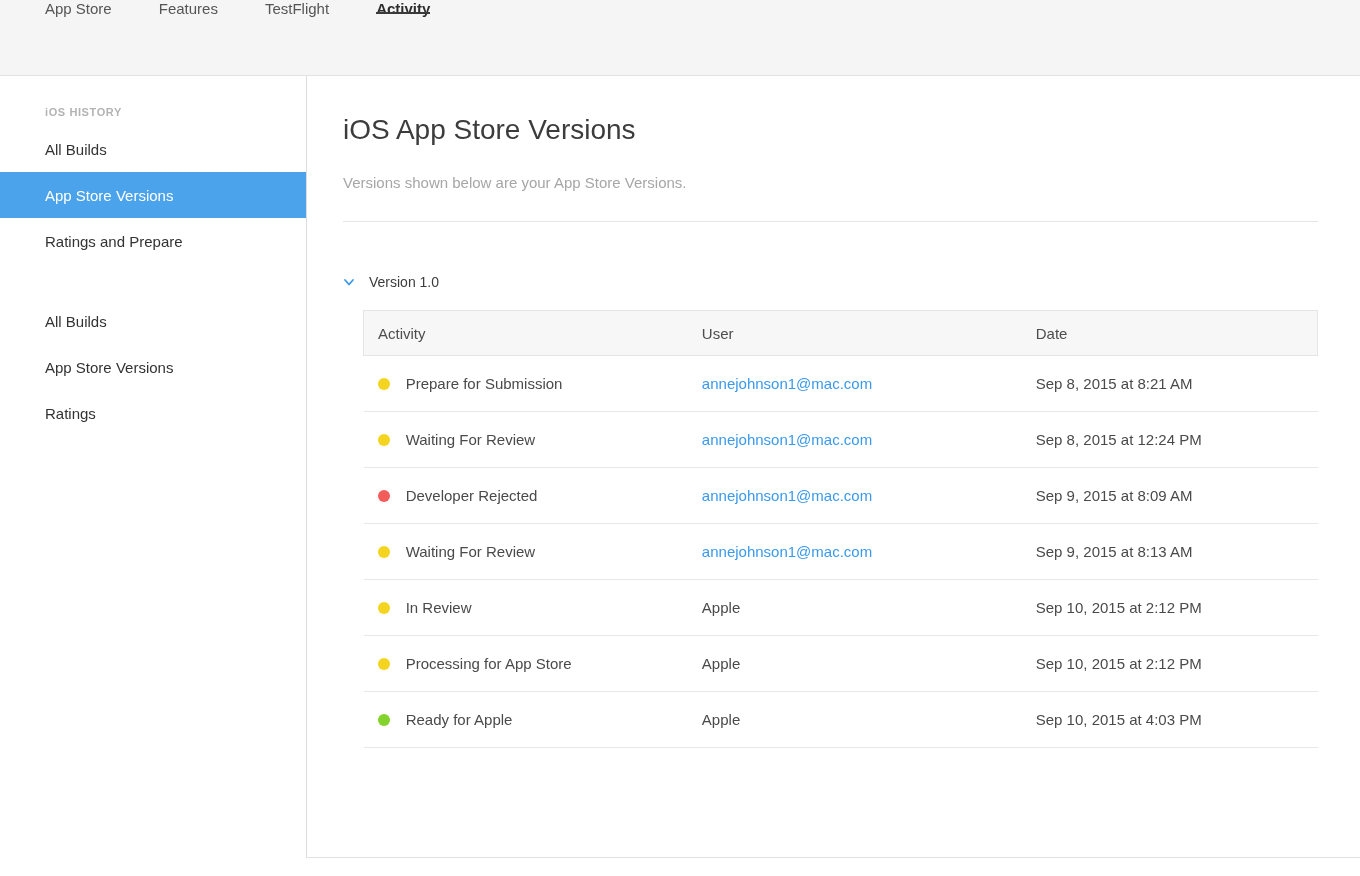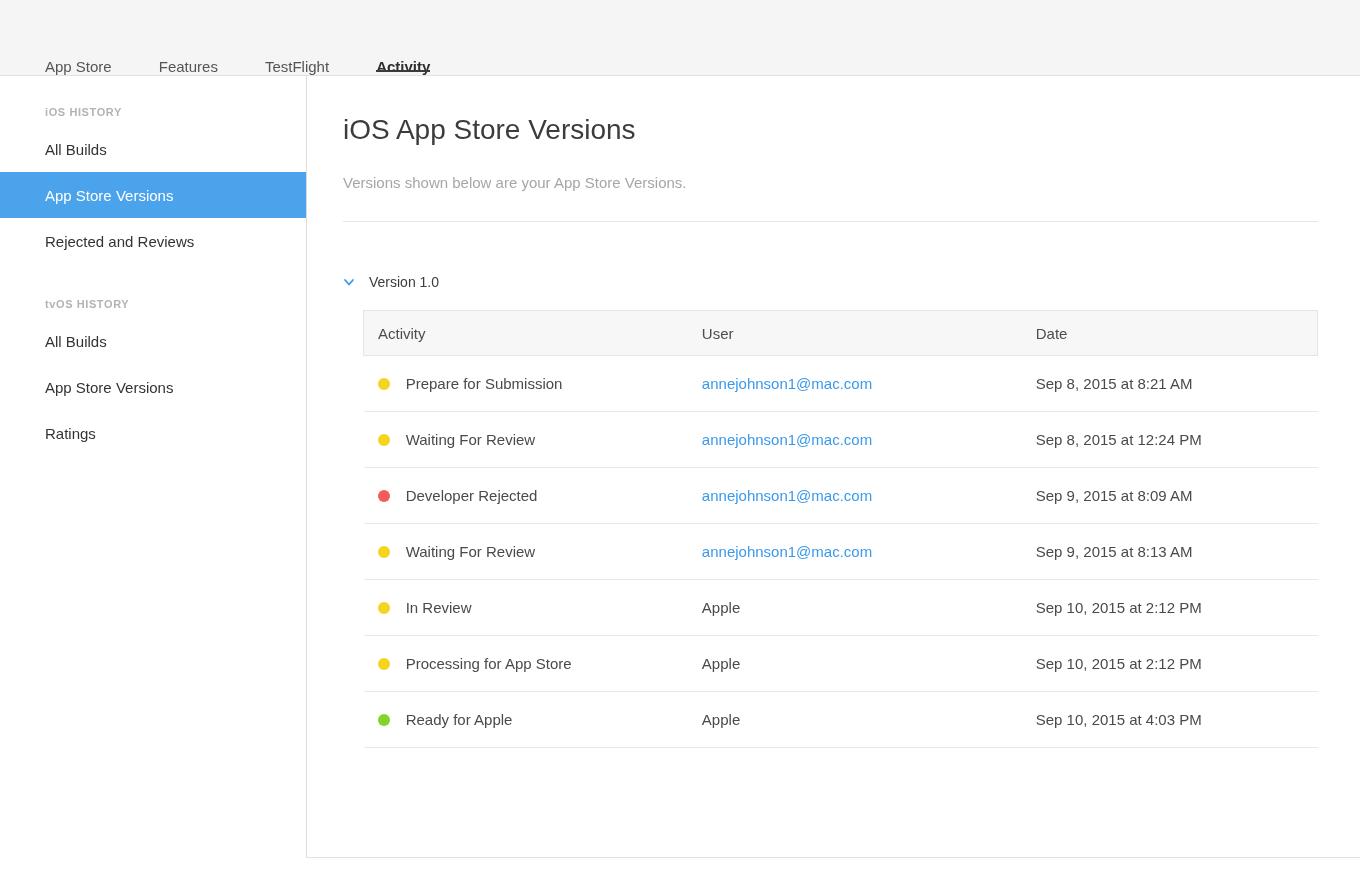--- a/index.html
+++ b/index.html
@@ -5,21 +5,21 @@
   * { margin: 0; padding: 0; box-sizing: border-box; }
   html, body { width: 1360px; height: 876px; background: #fff; overflow: hidden; }
   body { font-family: "Liberation Sans", "DejaVu Sans", sans-serif; color: #3d3d3d; }
 
   
   .topnav {
     height: 76px;
     background: #f5f5f5;
     border-bottom: 1px solid #e2e2e2;
     display: flex;
-    align-items: flex-end;
+    align-items: flex-start;
     padding-left: 45px;
   }
   .tabs { display: flex; align-items: stretch; gap: 47px; }
   .tab {
     display: flex; align-items: center;
     font-size: 15px; color: #555;
     cursor: pointer; position: relative;
   }
   .tab.active { color: #2e2e2e; font-weight: bold; }
   .tab.active::after {
@@ -118,26 +118,25 @@
       <div class="side-section">
     <div class="side-header">iOS HISTORY</div>
     <div class="side-items">
           <div class="side-item">
             <span class="side-item-label">All Builds</span>
           </div>
           <div class="side-item selected">
             <span class="side-item-label">App Store Versions</span>
           </div>
           <div class="side-item">
-            <span class="side-item-label">Rejected and Reviews</span>
+            <span class="side-item-label">Ratings and Prepare</span>
           </div>
         </div>
   </div>
       <div class="side-section">
-    <div class="side-header">tvOS HISTORY</div>
     <div class="side-items">
           <div class="side-item">
             <span class="side-item-label">All Builds</span>
           </div>
           <div class="side-item">
             <span class="side-item-label">App Store Versions</span>
           </div>
           <div class="side-item">
             <span class="side-item-label">Ratings</span>
           </div>

